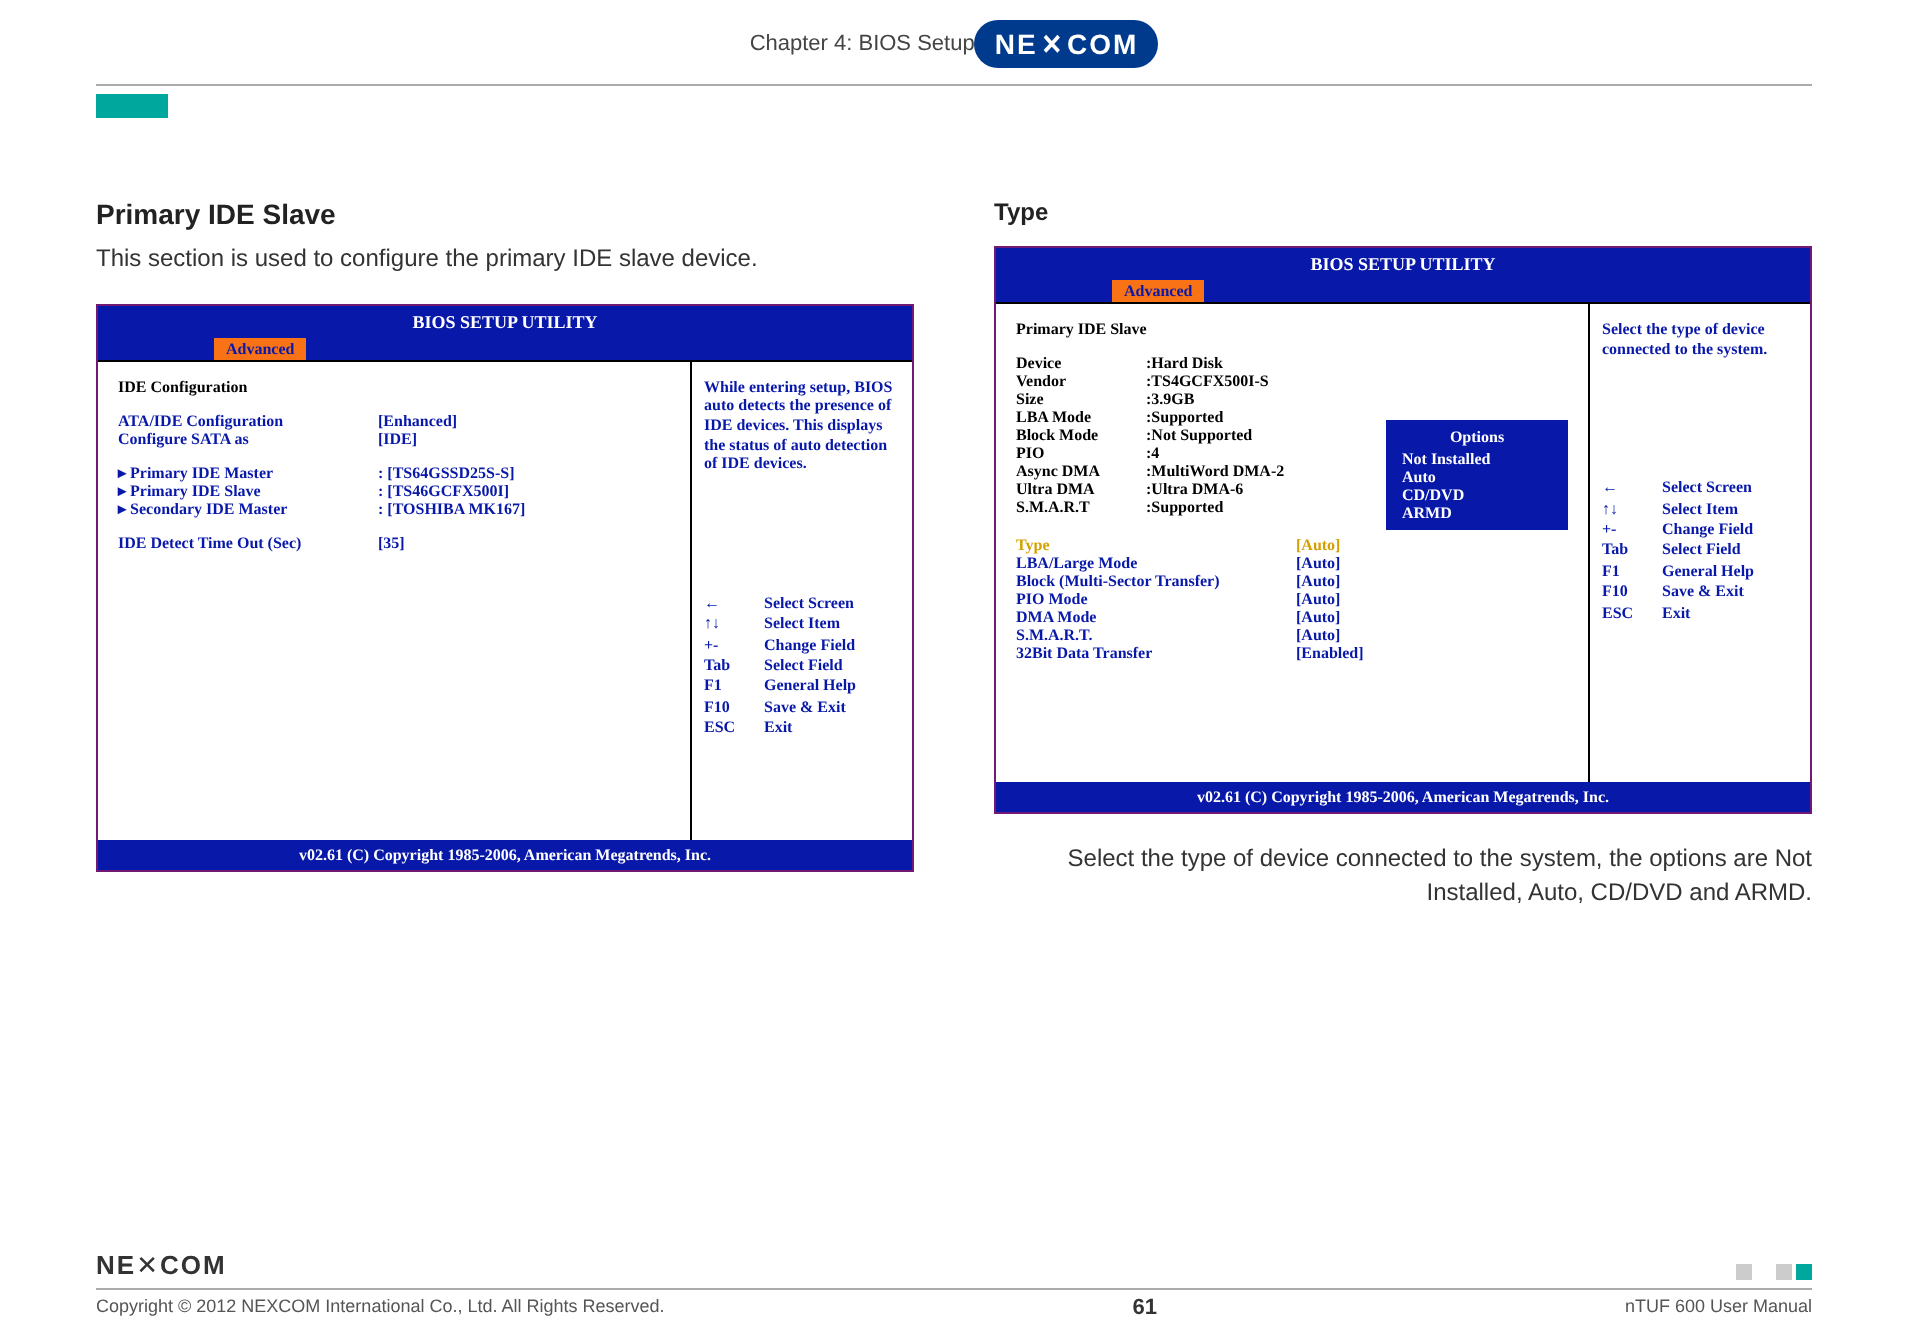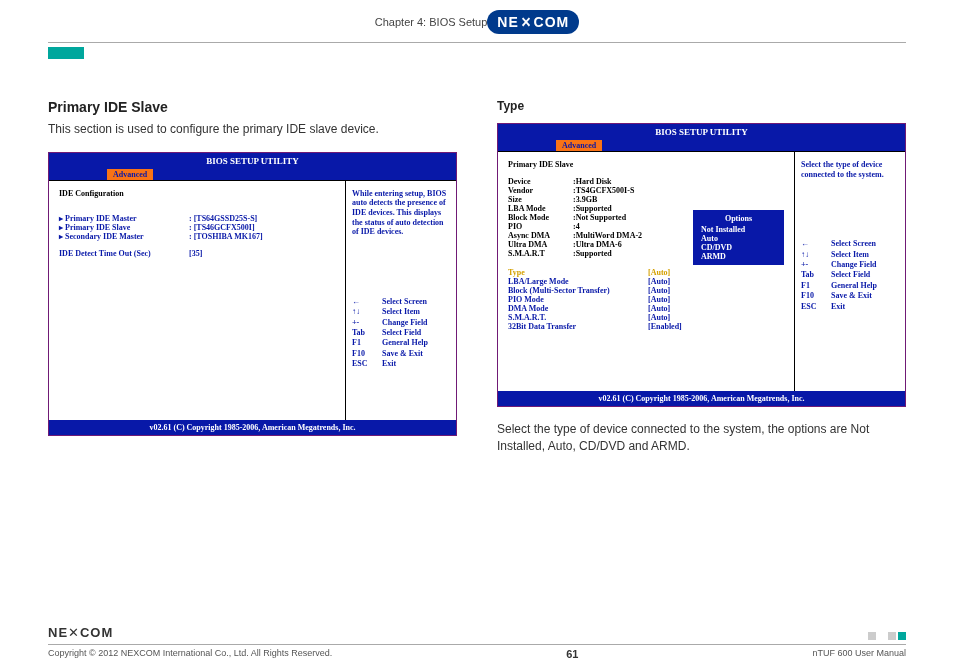--- a/index.html
+++ b/index.html
@@ -63,20 +63,30 @@
       <div class="section-desc">This section is used to configure the primary IDE slave device.</div>
 
       <div class="bios-box">
         <div class="bios-titlebar">BIOS SETUP UTILITY</div>
         <div class="bios-tabs">
             <div class="bios-tab">Advanced</div>
           </div>
         <div class="bios-body">
           <div class="bios-left">
             <div class="b-black" style="margin-bottom:8px;">IDE Configuration</div>
+            <div id="left-rows1">
+                <div class="row b-blue">
+                  <div class="k">ATA/IDE Configuration</div>
+                  <div class="v">[Enhanced]</div>
+                </div>
+                <div class="row b-blue">
+                  <div class="k">Configure SATA as</div>
+                  <div class="v">[IDE]</div>
+                </div>
+              </div>
             <div style="height:8px;"></div>
             <div id="left-rows2">
                 <div class="row b-blue">
                   <div class="k">▸ Primary IDE Master</div>
                   <div class="v">:  [TS64GSSD25S-S]</div>
                 </div>
                 <div class="row b-blue">
                   <div class="k">▸ Primary IDE Slave</div>
                   <div class="v">:  [TS46GCFX500I]</div>
                 </div>
@@ -251,21 +261,21 @@
                 <div class="nk">
                   <div class="kk">ESC</div>
                   <div>Exit</div>
                 </div>
               </div>
           </div>
         </div>
         <div class="bios-footer">v02.61 (C) Copyright 1985-2006, American Megatrends, Inc.</div>
       </div>
 
-      <div class="section-desc" style="margin-top:14px;">Select the type of device connected to the system, the options are Not Installed, Auto, CD/DVD and ARMD.</div>
+      <div class="section-desc" style="margin-top:14px;text-align:right;">Select the type of device connected to the system, the options are Not Installed, Auto, CD/DVD and ARMD.</div>
     </div>
   </div>
 </div>
 
 <div class="footer">
   <div class="footer-line">
     <div class="footer-logo">NE<span style="font-weight:normal;">✕</span>COM</div>
     <div class="footer-squares">
       <div class="sq"></div>
         <div class="sq" style="opacity:0"></div>

